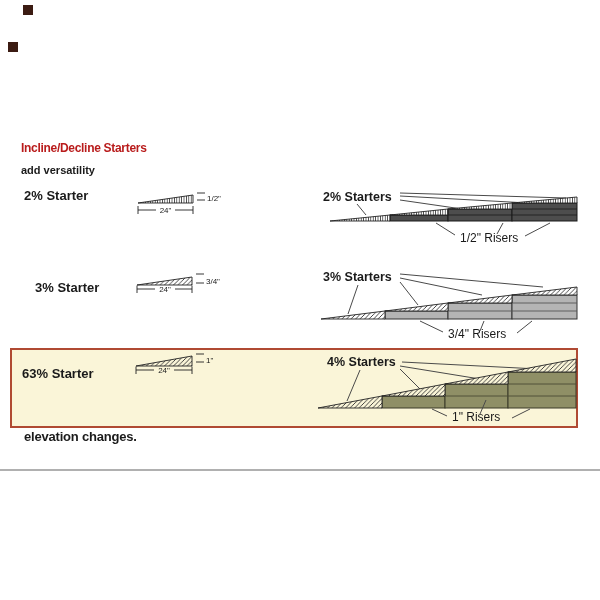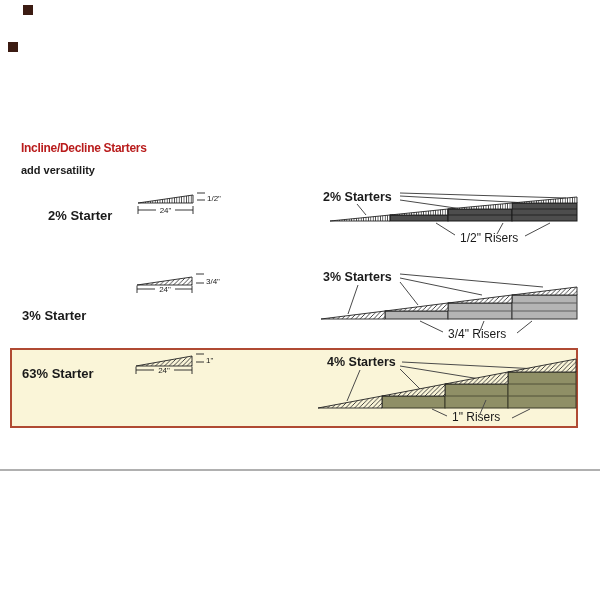--- a/index.html
+++ b/index.html
@@ -3,22 +3,22 @@
 <meta charset="utf-8">
 <style>
   html,body{margin:0;padding:0;background:#ffffff;}
   #stage{position:relative;width:600px;height:600px;background:#ffffff;overflow:hidden;
          font-family:"Liberation Sans", sans-serif;color:#111;}
   .abs{position:absolute;}
   .marker{width:10px;height:10px;background:#3b1b12;}
   #title{left:21px;top:141px;font-size:12px;font-weight:bold;letter-spacing:-0.3px;color:#b91c1c;}
   #subtitle{left:21px;top:164px;font-size:11px;font-weight:bold;color:#1a1a1a;}
   .row-label{font-size:13px;font-weight:bold;color:#1a1a1a;}
-  #label2{left:24px;top:208px;margin-left:24px;}
-  #label3{left:22px;top:280px;margin-top:28px;}
+  #label2{left:24px;top:188px;}
+  #label3{left:35px;top:280px;}
   #label4{left:22px;top:366px;}
   #hlbox{left:10px;top:348px;width:564px;height:76px;background:#faf5d8;border:2px solid #b04a33;}
   #footer{left:24px;top:429px;font-size:13px;font-weight:bold;line-height:15px;color:#1a1a1a;letter-spacing:-0.2px;}
   #divider{left:0;top:469px;width:600px;height:2px;background:#b0b0b0;}
   svg{overflow:visible;}
   svg text{font-family:"Liberation Sans", sans-serif;fill:#1a1a1a;}
   .grp{font-size:12.5px;font-weight:bold;}
   .ris{font-size:12px;}
   .dim{font-size:8px;}
   .ld{stroke:#4a4a4a;stroke-width:1;fill:none;}
@@ -210,17 +210,18 @@
     </g>
     <g class="ld">
       <line x1="147" y1="66" x2="132" y2="59"></line>
       <line x1="180" y1="64" x2="186" y2="50"></line>
       <line x1="212" y1="68" x2="230" y2="59"></line>
     </g>
     <text class="ris" x="152" y="71">1" Risers</text>
   </svg>
 
   <div class="abs" id="footer">
+    <div>elevation changes.</div>
   </div>
 
   <div class="abs" id="divider"></div>
 
 </div>
 
 </body></html>

